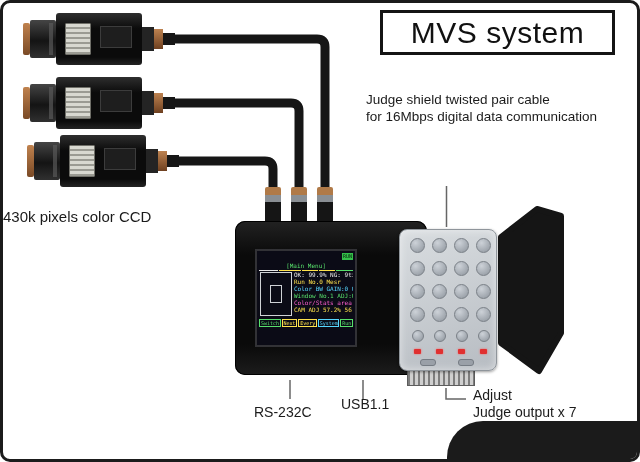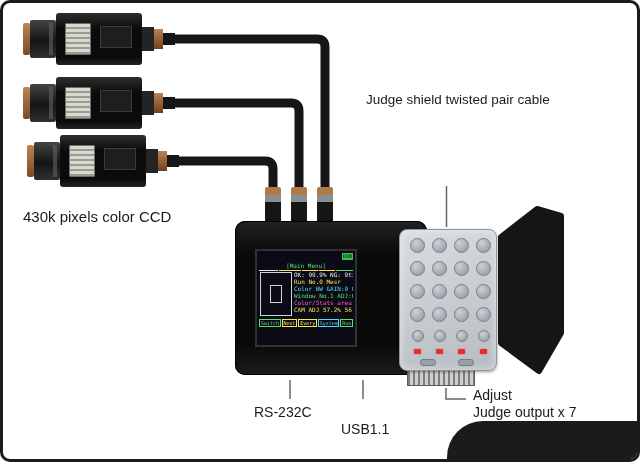--- a/index.html
+++ b/index.html
@@ -9,25 +9,25 @@
   .under-layer { position:absolute; left:0; top:0; width:640px; height:462px; pointer-events:none; }
 
   
   .title-box { position:absolute; left:377px; top:7px; width:235px; height:45px;
                background:#fff; border:3px solid #141414; display:flex; align-items:center;
                justify-content:center; }
   .title-box span { font-size:30px; color:#111; letter-spacing:.5px; }
 
   
   .label { position:absolute; color:#1b1b1b; white-space:nowrap; }
-  .lbl-ccd   { left:20px;   top:205px; font-size:15px; }
+  .lbl-ccd   { left:0;   top:205px; font-size:15px; }
   .lbl-note  { left:363px; top:88px;  font-size:13.5px; line-height:17px; width:272px; overflow:hidden; white-space:normal; }
   .lbl-ext   { left:396px; top:163px; font-size:14px; }
   .lbl-rs    { left:251px; top:401px; font-size:14px; }
-  .lbl-usb   { left:338px; top:418px; font-size:14px; }
+  .lbl-usb   { left:338px; top:393px; font-size:14px; }
   .lbl-power { left:470px; top:384px; font-size:14px; }
   .lbl-judge { left:470px; top:401px; font-size:14px; }
   .lbl-trig  { left:471px; top:434px; font-size:13px; color:#fff; z-index:6; }
 
   .corner-wedge { position:absolute; right:-2px; bottom:-2px; width:192px; height:40px;
                   background:#1b1b1b; border-top-left-radius:36px; z-index:5; }
 
   
   .camera { position:absolute; width:152px; height:56px; }
   .cam-ring { position:absolute; left:0; top:12px; width:7px; height:32px;
@@ -95,20 +95,23 @@
     <path d="M 148 36 H 314 Q 322 36 322 44 V 205" fill="none" stroke="#161616" stroke-width="9"></path>
     <path d="M 148 100 H 288 Q 296 100 296 108 V 205" fill="none" stroke="#161616" stroke-width="9"></path>
     <path d="M 152 158 H 262 Q 270 158 270 166 V 205" fill="none" stroke="#161616" stroke-width="9"></path>
     <polygon points="498,234 534,206 558,213 558,330 536,368 498,340" fill="#151515" stroke="#151515" stroke-width="6" stroke-linejoin="round"></polygon>
     <line x1="443.5" y1="183" x2="443.5" y2="224" stroke="#666" stroke-width="1.5"></line>
     <line x1="287" y1="377" x2="287" y2="396" stroke="#666" stroke-width="1.5"></line>
     <line x1="360" y1="377" x2="360" y2="396" stroke="#666" stroke-width="1.5"></line>
     <polyline points="443,385 443,396 463,396" fill="none" stroke="#666" stroke-width="1.5"></polyline>
   </svg>
 
+  <div class="title-box">
+    <span>MVS system</span>
+  </div>
 
   <div class="camera" style="left:20px;top:8px">
     <div class="cam-ring"></div>
     <div class="cam-barrel"></div>
     <div class="cam-body">
       <div class="cam-label"></div>
       <div class="cam-sub"></div>
     </div>
     <div class="cam-rear"></div>
     <div class="cam-rear-ring"></div>
@@ -196,20 +199,21 @@
       <div class="kp-led" style="left: 36px; top: 119px; width: 7px; height: 5px;"></div>
       <div class="kp-led" style="left: 58px; top: 119px; width: 7px; height: 5px;"></div>
       <div class="kp-led" style="left: 80px; top: 119px; width: 7px; height: 5px;"></div>
       <div class="kp-small" style="left: 20px; top: 129px; width: 16px; height: 7px;"></div>
       <div class="kp-small" style="left: 58px; top: 129px; width: 16px; height: 7px;"></div>
     </div>
 
   <div class="label lbl-ccd">430k pixels color CCD</div>
   <div class="label lbl-note">
     <span>Judge shield twisted pair cable</span><br>
+    <span>for 16Mbps digital data communication</span>
   </div>
   <div class="label lbl-rs">RS-232C</div>
   <div class="label lbl-usb">USB1.1</div>
   <div class="label lbl-power">Adjust</div>
   <div class="label lbl-judge">Judge output x 7</div>
 
   <div class="corner-wedge"></div>
 
 </div>
 

